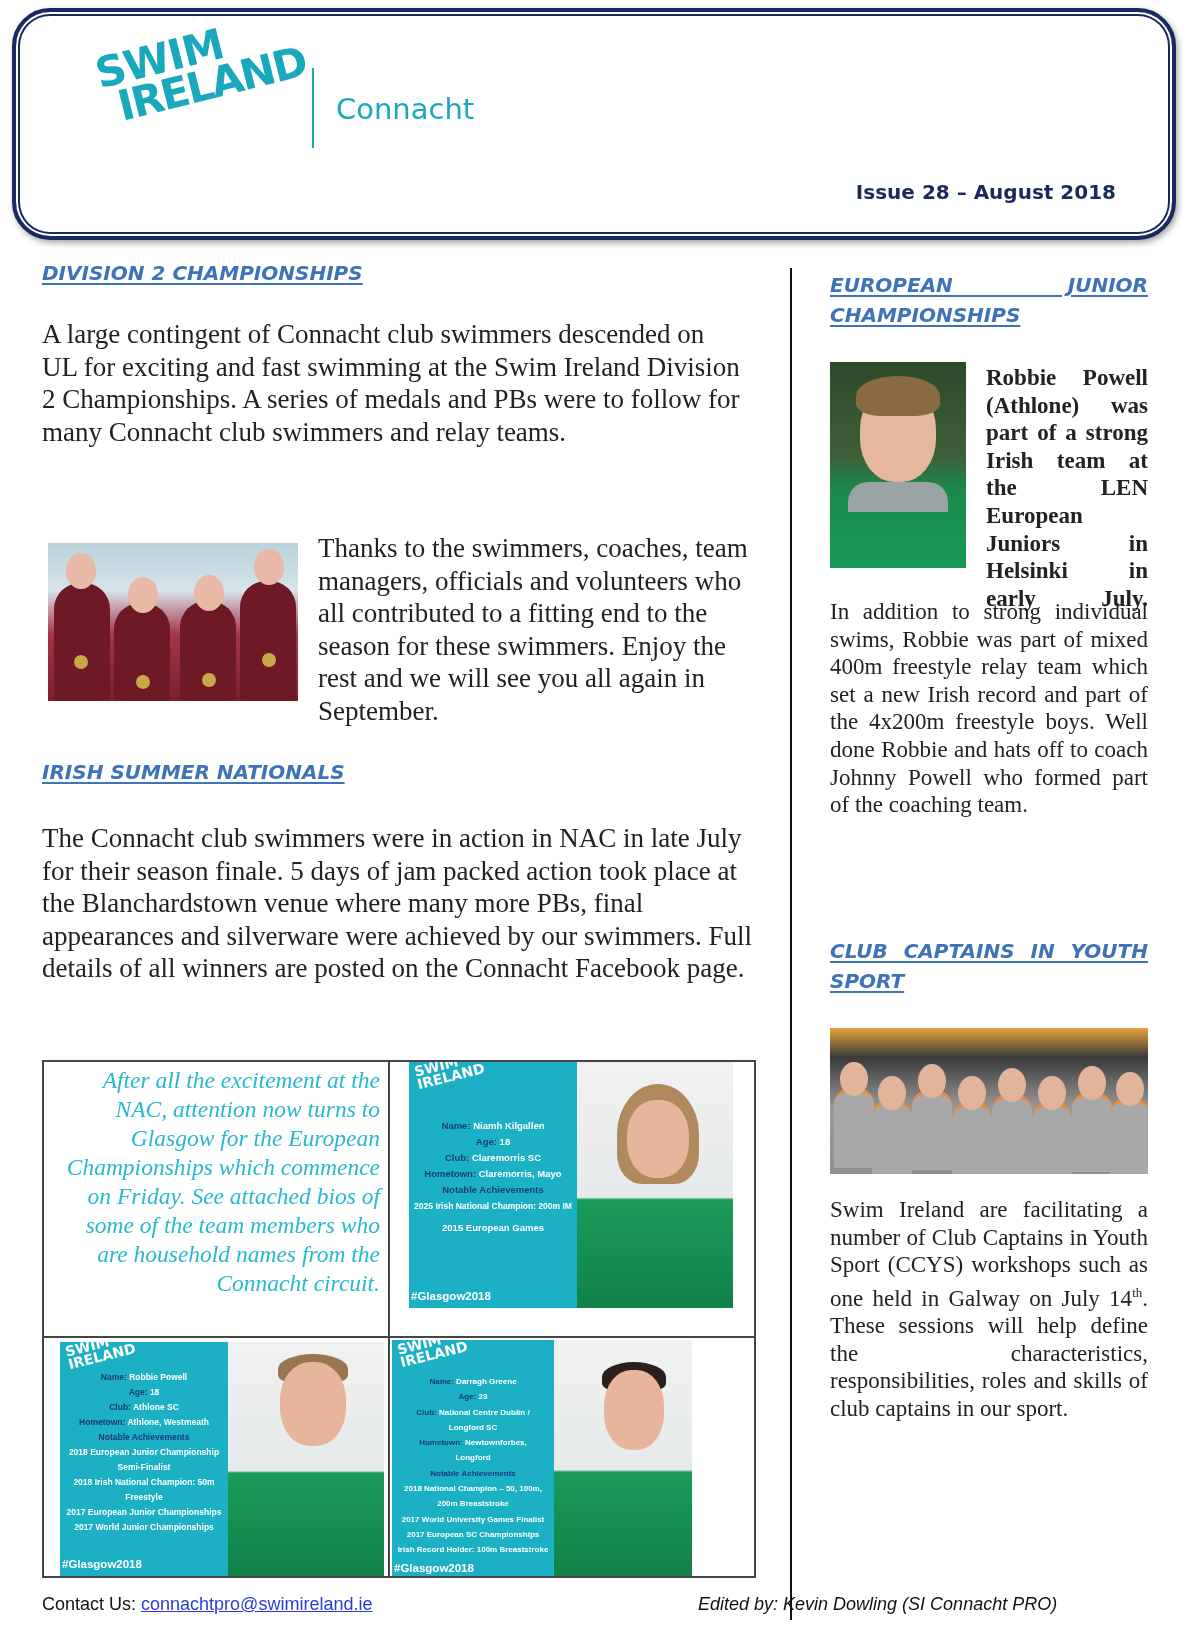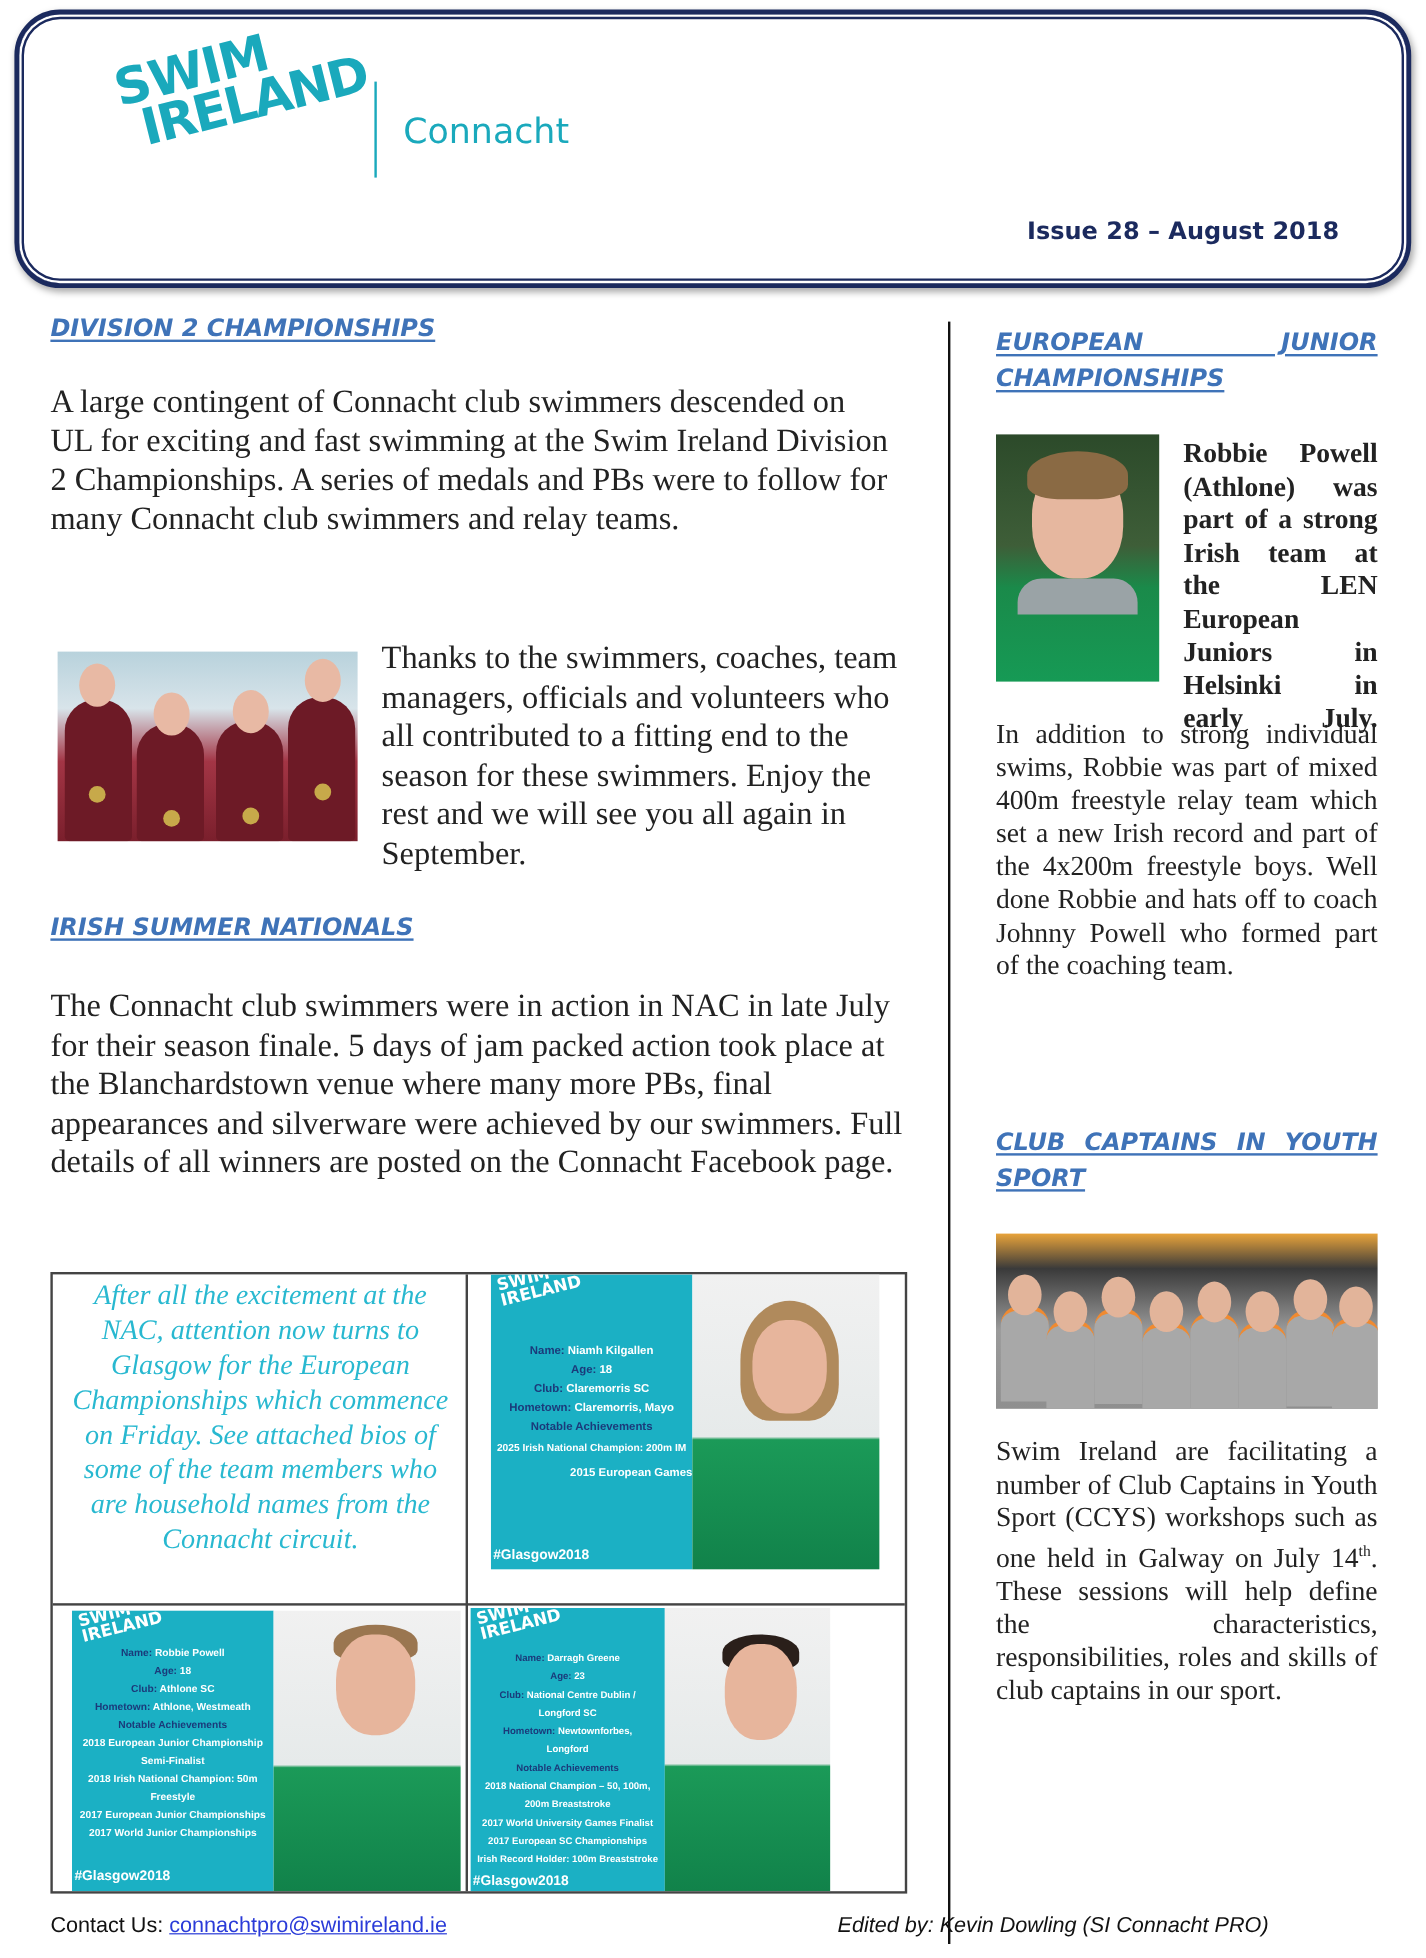--- a/index.html
+++ b/index.html
@@ -67,21 +67,21 @@
     background: linear-gradient(180deg, #e8a33a 0%, #3a3a3a 20%, #9a9a9a 55%, #8f8f8f 100%);
   }
   .photo-ccys .kid { position: absolute; width: 28px; height: 34px; border-radius: 50%; background: #e2b49a; }
   .photo-ccys .hood { position: absolute; width: 40px; height: 80px; background: #a8a8a8; border-radius: 16px 16px 0 0; border-top: 4px solid #f08a30; }
 
   
   .bio-grid { position: absolute; left: 42px; top: 1060px; width: 714px; height: 518px; border: 2px solid #444; }
   .bio-grid .vline { position: absolute; left: 344px; top: 0; width: 2px; height: 100%; background: #444; }
   .bio-grid .hline { position: absolute; left: 0; top: 274px; width: 100%; height: 2px; background: #444; }
   .promo {
-    position: absolute; left: 10px; top: 4px; width: 326px; text-align: center;
+    position: absolute; left: 10px; top: 4px; width: 326px; text-align: right;
     font-style: italic; color: #28b8d0; font-size: 23.5px; line-height: 29px;
   }
   .card { position: absolute; overflow: hidden; }
   .card .panel { position: absolute; left: 0; top: 0; bottom: 0; background: #1bb0c4; }
   .card .pic { position: absolute; top: 0; right: 0; bottom: 0; background: linear-gradient(180deg, #f1f1f1 0%, #e6eaea 55%, #1b9a58 56%, #11824a 100%); }
   .card .pic .face { position: absolute; background: #e7b59c; border-radius: 45%; }
   .card .pic .hair { position: absolute; border-radius: 50% 50% 30% 30%; }
   .card .brand {
     position: absolute; left: 4px; top: 4px; transform: rotate(-14deg); transform-origin: left top;
     font-family: "DejaVu Sans", sans-serif; font-weight: bold; color: #fff; font-size: 14px; line-height: 0.9;
@@ -147,21 +147,21 @@
       <div>SWIM</div>
       <div>IRELAND</div>
     </div>
     <div class="info" style="top:56px; width:168px;">
       <div><span class="k">Name:</span> <span>Niamh Kilgallen</span></div>
       <div><span class="k">Age:</span> <span>18</span></div>
       <div><span class="k">Club:</span> <span>Claremorris SC</span></div>
       <div><span class="k">Hometown:</span> <span>Claremorris, Mayo</span></div>
       <div class="ach">Notable Achievements</div>
       <div style="font-size:8.5px;">2025 Irish National Champion: 200m IM</div>
-      <div style="margin-top:6px;text-align:right;">2015 European Games</div>
+      <div style="margin-top:6px;">2015 European Games</div>
     </div>
     <div class="tag" style="bottom:6px;">#Glasgow2018</div>
   </div>
 
   <div class="card" style="left:16px; top:280px; width:324px; height:234px;">
     <div class="panel" style="width:168px;"></div>
     <div class="pic" style="left:168px;">
       <div class="hair" style="left:50px; top:12px; width:70px; height:30px; background:#9a7650;"></div>
       <div class="face" style="left:52px; top:20px; width:66px; height:84px;"></div>
     </div>

